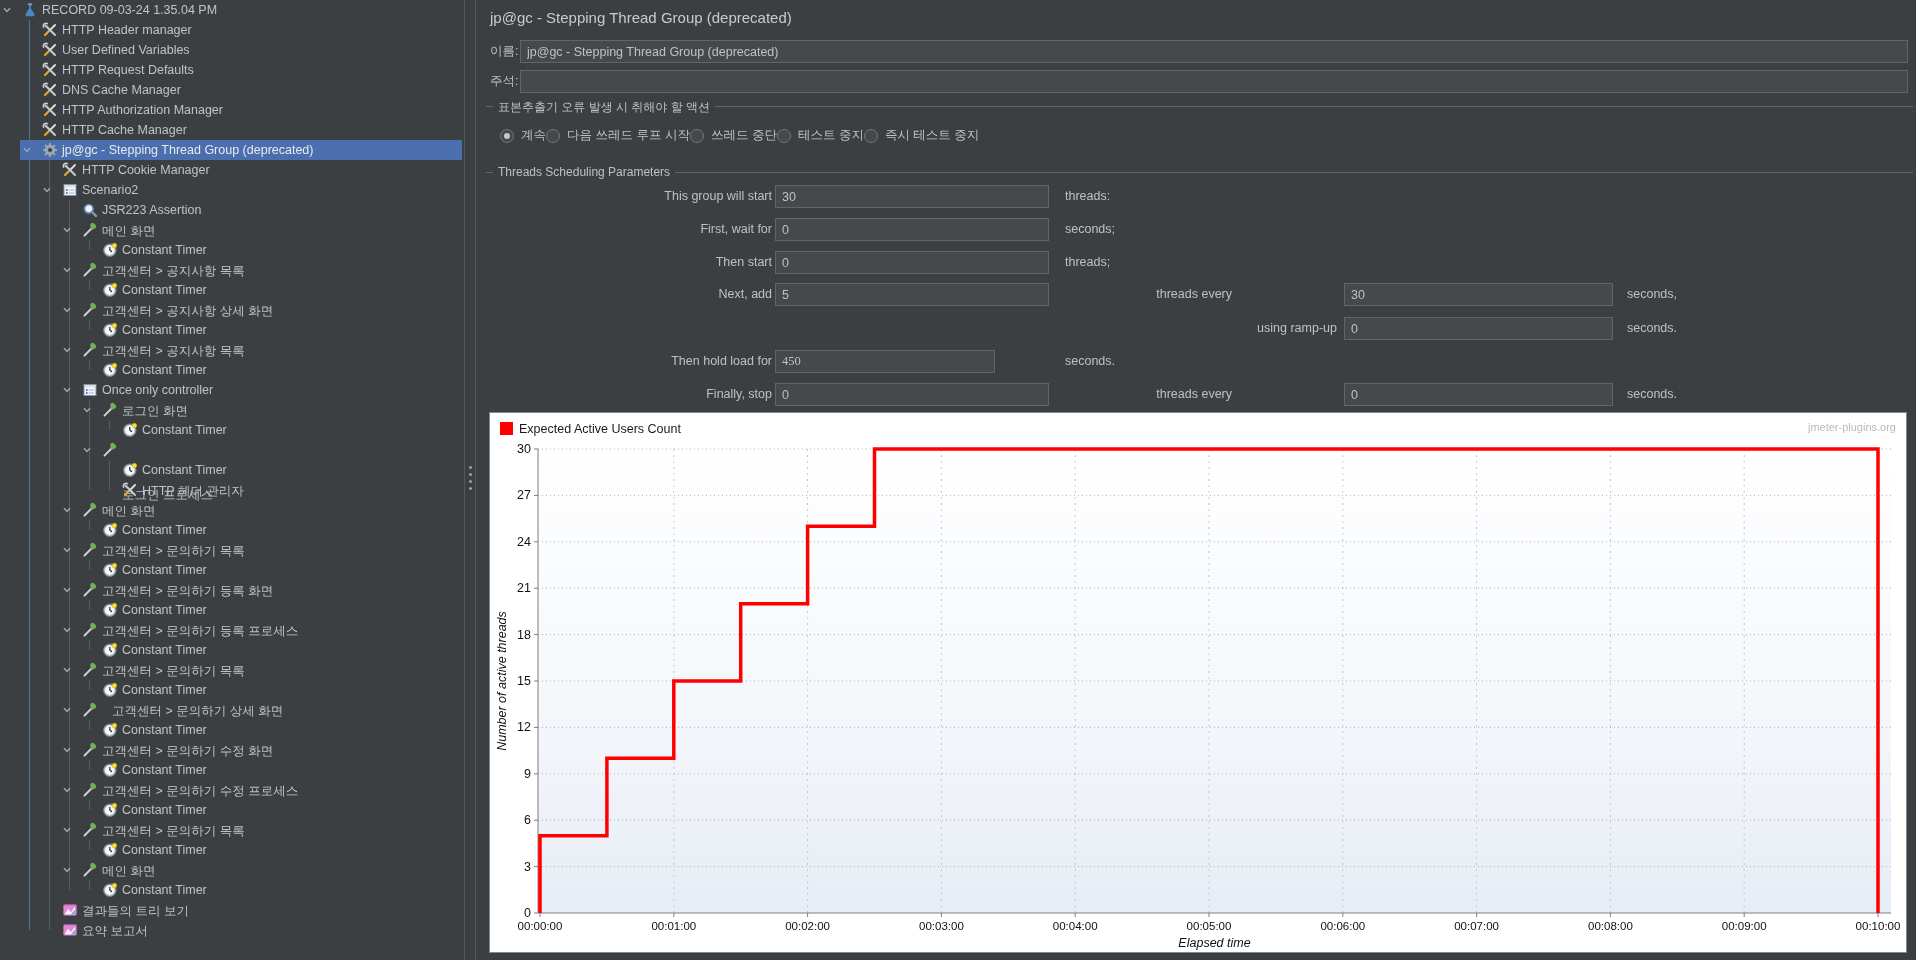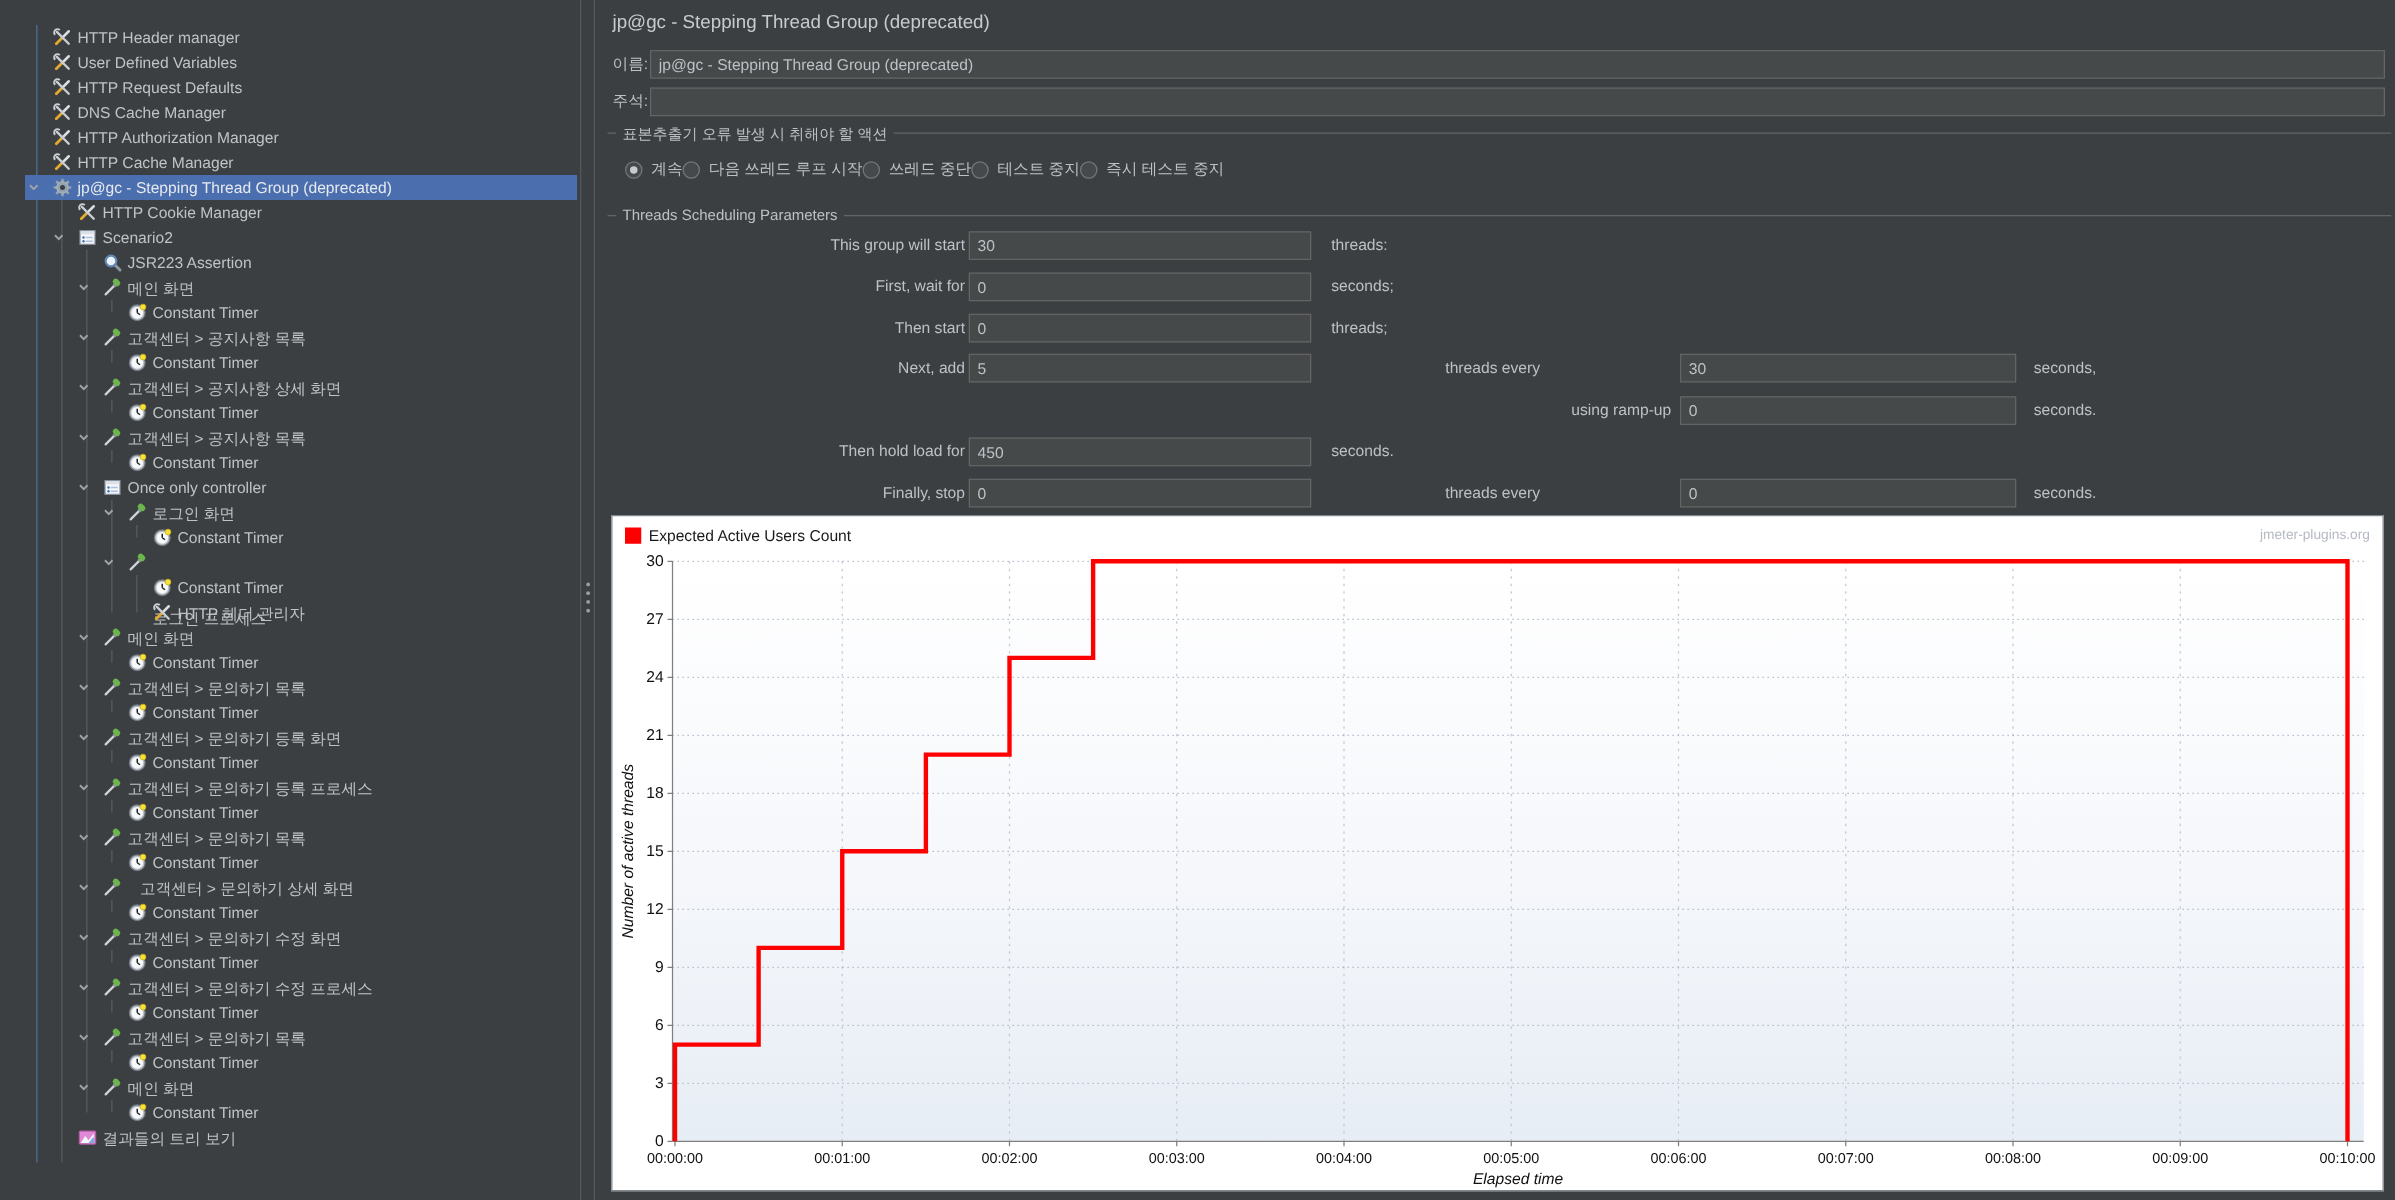--- a/index.html
+++ b/index.html
@@ -65,20 +65,34 @@
     <div class="guide" style="left: 89px; top: 520px; height: 10px; background: rgb(89, 93, 95);"></div>
     <div class="guide" style="left: 89px; top: 560px; height: 10px; background: rgb(89, 93, 95);"></div>
     <div class="guide" style="left: 89px; top: 600px; height: 10px; background: rgb(89, 93, 95);"></div>
     <div class="guide" style="left: 89px; top: 640px; height: 10px; background: rgb(89, 93, 95);"></div>
     <div class="guide" style="left: 89px; top: 680px; height: 10px; background: rgb(89, 93, 95);"></div>
     <div class="guide" style="left: 89px; top: 720px; height: 10px; background: rgb(89, 93, 95);"></div>
     <div class="guide" style="left: 89px; top: 760px; height: 10px; background: rgb(89, 93, 95);"></div>
     <div class="guide" style="left: 89px; top: 800px; height: 10px; background: rgb(89, 93, 95);"></div>
     <div class="guide" style="left: 89px; top: 840px; height: 10px; background: rgb(89, 93, 95);"></div>
     <div class="guide" style="left: 89px; top: 880px; height: 10px; background: rgb(89, 93, 95);"></div>
+    <div class="tree-row" style="top: 0px;">
+      <span class="chev" style="left: 2px;">
+        <svg viewBox="0 0 10 10">
+          <polyline points="2,3.2 5,6.4 8,3.2" fill="none" stroke="#a0a4a8" stroke-width="1.5"></polyline>
+        </svg>
+      </span>
+      <span class="tree-icon" style="left: 22px;">
+        <svg viewBox="0 0 16 16">
+          <path d="M6.2 1.8h3.6v1.2l-.9.9v2.6l3.4 5.6c.55.95.05 2.1-1.05 2.1H4.75c-1.1 0-1.6-1.15-1.05-2.1L7.1 6.5V3.9l-.9-.9z" fill="#4e86c4"></path>
+          <rect x="5.6" y="1.4" width="4.8" height="1.3" rx="0.6" fill="#7fa9d8"></rect>
+        </svg>
+      </span>
+      <span class="tree-label" style="left: 42px;">RECORD 09-03-24 1.35.04 PM</span>
+    </div>
     <div class="tree-row" style="top: 20px;">
       <span class="tree-icon" style="left: 42px;">
         <svg viewBox="0 0 16 16">
           <path d="M3 13 8 8" stroke="#e3aa2f" stroke-width="2.2" stroke-linecap="round"></path>
           <path d="M8 8l5-5" stroke="#d9dee3" stroke-width="2" stroke-linecap="round"></path>
           <path d="M3.5 3.5l9.5 9.5" stroke="#c9ced4" stroke-width="1.9" stroke-linecap="round"></path>
           <path d="M5.8 2.1A2.6 2.6 0 1 0 2.1 5.8" fill="none" stroke="#c9ced4" stroke-width="1.6"></path>
         </svg>
       </span>
       <span class="tree-label" style="left: 62px;">HTTP Header manager</span>
@@ -660,20 +674,30 @@
     </div>
     <div class="tree-row" style="top: 900px;">
       <span class="tree-icon" style="left: 62px;">
         <svg viewBox="0 0 16 16">
           <rect x="1.5" y="2.8" width="13" height="10.4" rx="1" fill="#e289d5" stroke="#b35fa6"></rect>
           <path d="M2.5 12.4 6.2 6.8l2.6 3.4 4.2-5.4v7.6z" fill="#f4f7fa"></path>
           <path d="M8.8 12.4l3.6-4.6 1.1 1.4v3.2z" fill="#84abdf"></path>
         </svg>
       </span>
       <span class="tree-label" style="left: 82px;">결과들의 트리 보기</span>
+    </div>
+    <div class="tree-row" style="top: 920px;">
+      <span class="tree-icon" style="left: 62px;">
+        <svg viewBox="0 0 16 16">
+          <rect x="1.5" y="2.8" width="13" height="10.4" rx="1" fill="#e289d5" stroke="#b35fa6"></rect>
+          <path d="M2.5 12.4 6.2 6.8l2.6 3.4 4.2-5.4v7.6z" fill="#f4f7fa"></path>
+          <path d="M8.8 12.4l3.6-4.6 1.1 1.4v3.2z" fill="#84abdf"></path>
+        </svg>
+      </span>
+      <span class="tree-label" style="left: 82px;">요약 보고서</span>
     </div>
     <div class="tree-row dimmed" style="top: 980px;">
       <span class="chev" style="left: 2px;">
         <svg viewBox="0 0 10 10">
           <polyline points="3.2,2 6.4,5 3.2,8" fill="none" stroke="#a0a4a8" stroke-width="1.5"></polyline>
         </svg>
       </span>
       <span class="tree-icon" style="left: 22px;">
         <svg viewBox="0 0 16 16">
           <g stroke="#95a3ae" stroke-width="2">
@@ -762,21 +786,21 @@
         <input class="dk-input" readonly="" value="30" style="left: 863px; top: 0px; width: 269px;">
         <div class="suf" style="left: 1146px;">seconds,</div>
       </div>
       <div class="sched-row" style="top: 317px;">
         <div class="lab" style="left: 556px; width: 300px;">using ramp-up</div>
         <input class="dk-input" readonly="" value="0" style="left: 863px; top: 0px; width: 269px;">
         <div class="suf" style="left: 1146px;">seconds.</div>
       </div>
       <div class="sched-row" style="top: 350px;">
         <div class="lab" style="left: 0px; width: 291px;">Then hold load for</div>
-        <input class="dk-input" readonly="" value="450" style="left: 294px; top: 0px; width: 274px;">
+        <input class="dk-input" readonly="" value="450" style="left: 294px; top: 0px; width: 220px; font-family: Liberation Serif, serif;">
         <div class="suf" style="left: 584px;">seconds.</div>
       </div>
       <div class="sched-row" style="top: 383px;">
         <div class="lab" style="left: 0px; width: 291px;">Finally, stop</div>
         <input class="dk-input" readonly="" value="0" style="left: 294px; top: 0px; width: 274px;">
         <div class="lab" style="left: 451px; width: 300px;">threads every</div>
         <input class="dk-input" readonly="" value="0" style="left: 863px; top: 0px; width: 269px;">
         <div class="suf" style="left: 1146px;">seconds.</div>
       </div>
     </div>

